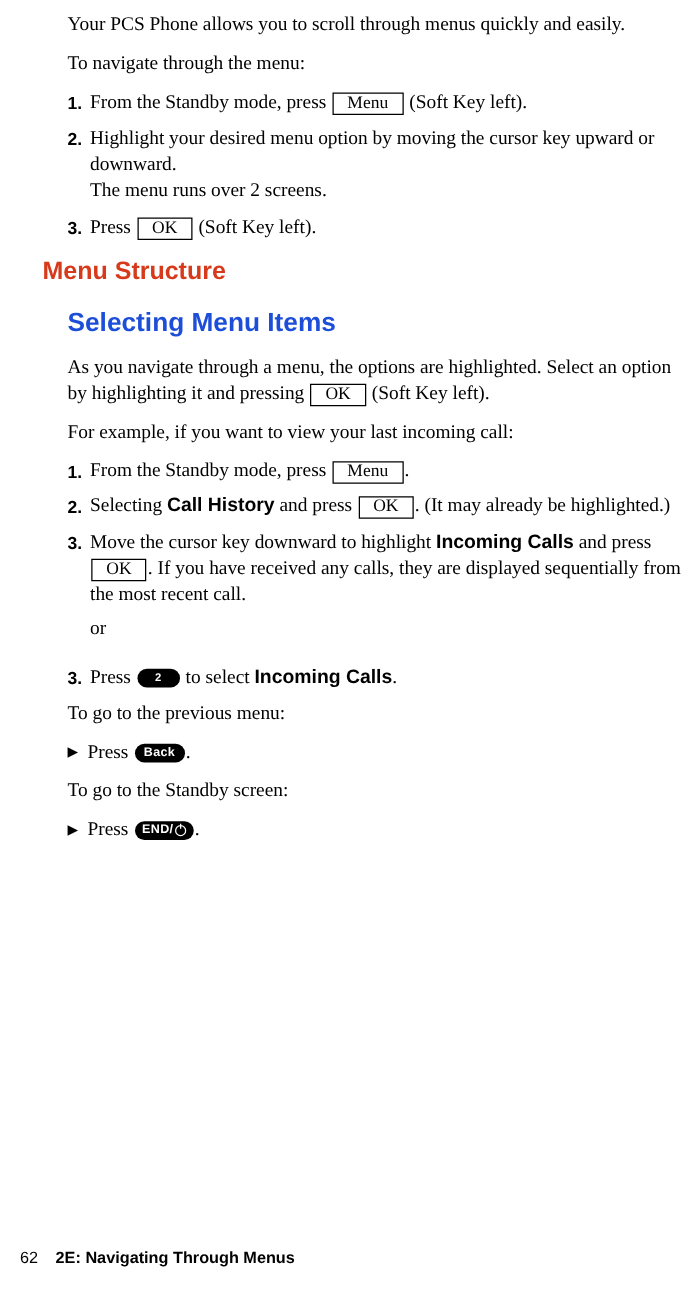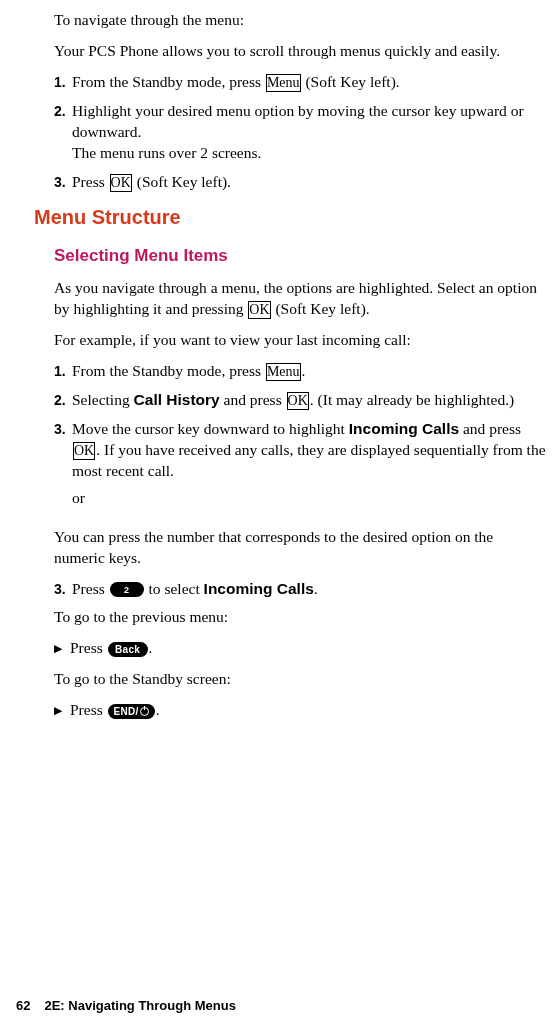--- a/index.html
+++ b/index.html
@@ -22,39 +22,39 @@
   .h-red {
     color: #d73a1a;
     font-family: Arial, Helvetica, sans-serif;
     font-weight: bold;
     font-size: 20px;
     margin: 0 0 14px 0;
   }
   .h-blue-sub {
     font-family: Arial, Helvetica, sans-serif;
     font-weight: bold;
-    font-size: 17px;
-    color: #be185d;
+    font-size: 21px;
+    color: #1d4ed8;
     margin: 14px 0 10px 0;
   }
   p { margin: 0 0 10px 0; }
   .ol { margin: 0 0 6px 0; }
   .li { display: flex; margin: 0 0 8px 0; }
   .li .num {
     font-family: Arial, Helvetica, sans-serif;
     font-weight: bold;
     font-size: 14px;
     flex: 0 0 18px;
     padding-top: 1px;
   }
   .li .body { flex: 1; }
   .key-box {
     display: inline-block;
     border: 1px solid #000;
-    padding: 0 0;
+    padding: 0 11px;
     font-size: 14px;
     line-height: 16px;
     vertical-align: baseline;
     margin: 0 1px;
   }
   .key-pill {
     display: inline-flex;
     align-items: center;
     justify-content: center;
     background: #000;
@@ -78,21 +78,21 @@
   .or-line { margin: 6px 0 10px 0; }
   .footer {
     position: absolute;
     left: 16px;
     bottom: 18px;
     font-family: Arial, Helvetica, sans-serif;
     font-size: 13px;
     line-height: 1.35;
   }
   .footer .pnum {
-    font-weight: bold;
+    font-weight: normal;
     display: inline-block;
     margin-right: 14px;
     margin-top: 48px;
   }
   .footer .line1 { display: block; margin-left: 32px; }
   .footer .line2b { font-weight: bold; }
   .power-circ {
     display:inline-block;
     width:7px;
     height:7px;
@@ -112,22 +112,22 @@
     background:#fff;
   }
 </style>
 </head>
 <body>
 
 <div class="page">
 
 
   <div class="indent-1">
+    <p>Your PCS Phone allows you to scroll through menus quickly and easily.</p>
     <p>To navigate through the menu:</p>
-    <p>Your PCS Phone allows you to scroll through menus quickly and easily.</p>
 
     <div class="ol">
       <div class="li">
         <span class="num">1.</span>
         <span class="body">
           <span>From the Standby mode, press </span><span class="key-box">Menu</span><span> (Soft Key left).</span>
         </span>
       </div>
       <div class="li">
         <span class="num">2.</span>
@@ -170,21 +170,20 @@
       </div>
       <div class="li">
         <span class="num">3.</span>
         <span class="body">
           <span>Move the cursor key downward to highlight </span><span class="bold-sans">Incoming Calls</span><span> and press </span><span class="key-box">OK</span><span>. If you have received any calls, they are displayed sequentially from the most recent call.</span>
           <div class="or-line">or</div>
         </span>
       </div>
     </div>
 
-    <p>You can press the number that corresponds to the desired option on the numeric keys.</p>
 
     <div class="ol">
       <div class="li">
         <span class="num">3.</span>
         <span class="body">
           <span>Press </span><span class="key-pill small">2</span><span> to select </span><span class="bold-sans">Incoming Calls</span><span>.</span>
         </span>
       </div>
     </div>
 

